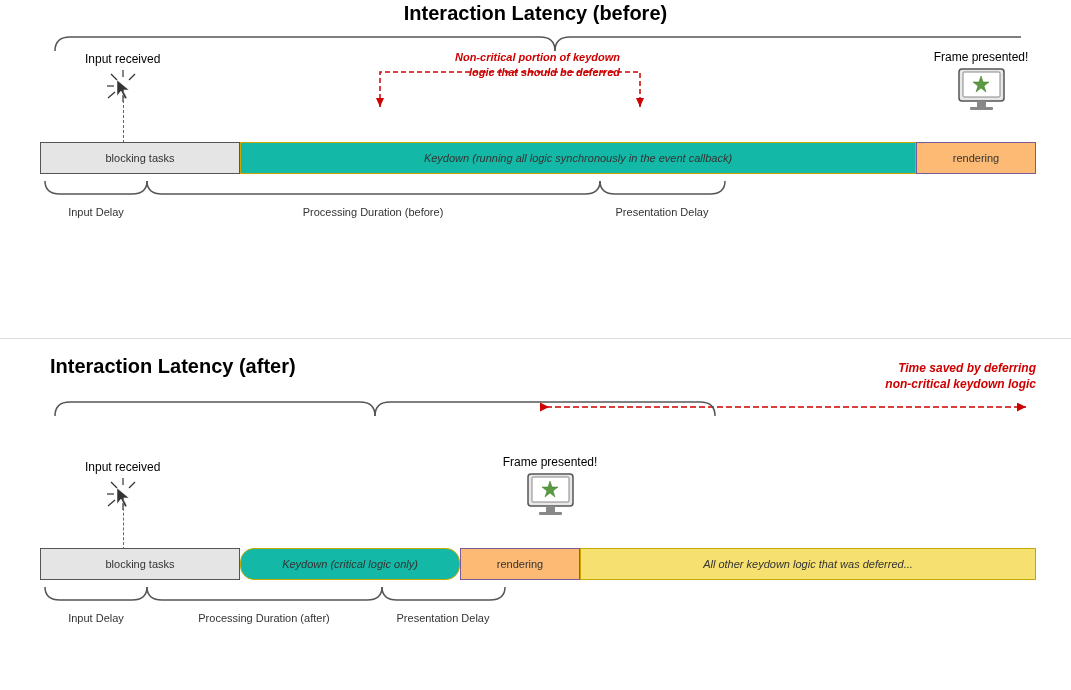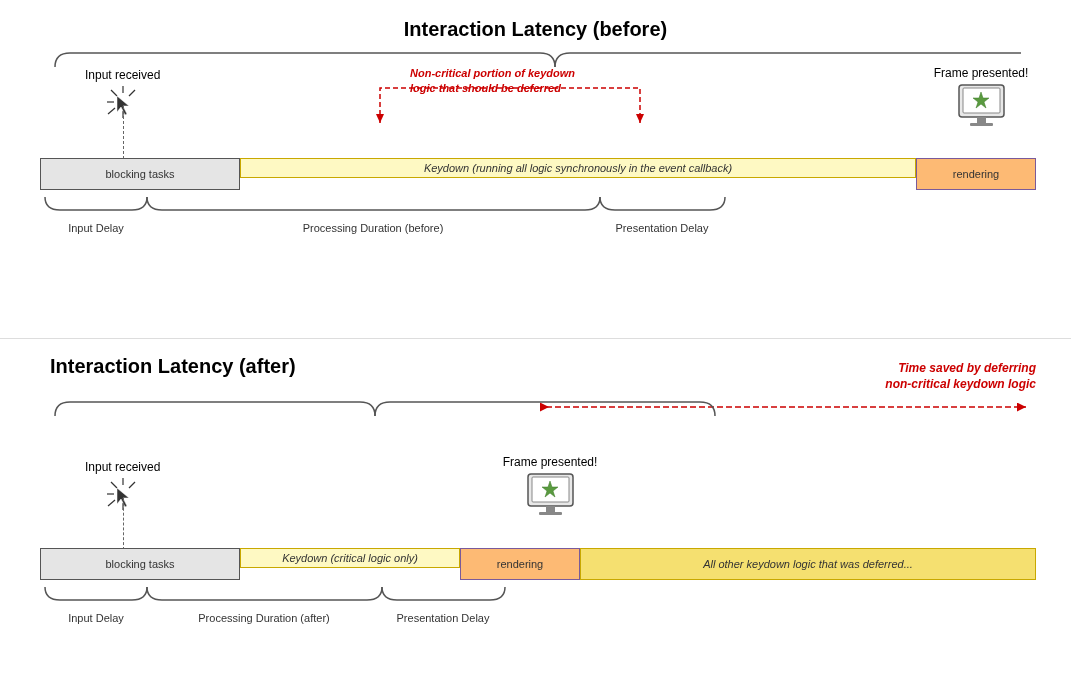--- a/index.html
+++ b/index.html
@@ -16,21 +16,21 @@
     .diagram-container {
       width: 1071px;
       height: 690px;
       position: relative;
       padding: 10px 30px;
     }
 
     
     .section-top {
       position: absolute;
-      top: 18px;
+      top: 2px;
       left: 30px;
       right: 30px;
       height: 310px;
     }
 
     .section-title {
       text-align: center;
       font-size: 20px;
       font-weight: bold;
       margin-bottom: 8px;
@@ -42,23 +42,23 @@
       height: 32px;
       display: flex;
       align-items: center;
       justify-content: center;
       font-size: 11px;
       color: #333;
       flex-shrink: 0;
     }
 
     .bar-keydown {
-      background: #fef9c3;
+      background: #14b8a6;
       border: 1.5px solid #c8a800;
-      height: 20px;
+      height: 32px;
       display: flex;
       align-items: center;
       justify-content: center;
       font-size: 11px;
       color: #333;
       flex: 1;
       font-style: italic;
       padding: 0 6px;
       text-align: center;
     }
@@ -136,21 +136,21 @@
             <line x1="18" y1="34" x2="18" y2="27"></line>
           </g>
 
           <polygon points="12,12 12,28 16,23 20,31 22,30 18,22 24,22" fill="#333" stroke="#fff" stroke-width="0.5"></polygon>
         </svg>
       </div>
     </div>
 
     <div style="position:absolute; left:93px; top:88px; width:1px; height:58px; border-left:1.5px dashed #666;"></div>
 
-    <div style="position:absolute; left:380px; top:48px; font-size:11px; font-weight:bold; font-style:italic; color:#cc0000; text-align:left; width:210px; line-height:1.35;">
+    <div style="position:absolute; left:380px; top:48px; font-size:11px; font-weight:bold; font-style:italic; color:#cc0000; text-align:right; width:210px; line-height:1.35;">
       <span>Non-critical portion of keydown</span><br>
       <span>logic that should be deferred</span>
     </div>
 
     <svg style="position:absolute; left:340px; top:60px; width:280px; height:50px; pointer-events:none;">
       <path d="M 10,45 L 10,10 L 270,10 L 270,45" fill="none" stroke="#cc0000" stroke-width="1.5" stroke-dasharray="5,3"></path>
       <polygon points="10,45 6,36 14,36" fill="#cc0000"></polygon>
       <polygon points="270,45 266,36 274,36" fill="#cc0000"></polygon>
     </svg>
 
@@ -265,21 +265,21 @@
         </svg>
       </div>
     </div>
 
     <div style="position:absolute; top:193px; left:10px; right:5px; height:34px; display:flex;">
 
       <div class="bar-blocking" style="width:200px;">
         <span>blocking tasks</span>
       </div>
 
-      <div class="bar-keydown" style="flex:0 0 220px;">
+      <div class="bar-keydown" style="flex:0 0 220px;border-radius:14px;">
         <span>Keydown (critical logic only)</span>
       </div>
 
       <div class="bar-rendering" style="width:120px;">
         <span>rendering</span>
       </div>
 
       <div class="bar-deferred">
         <span>All other keydown logic that was deferred...</span>
       </div>

